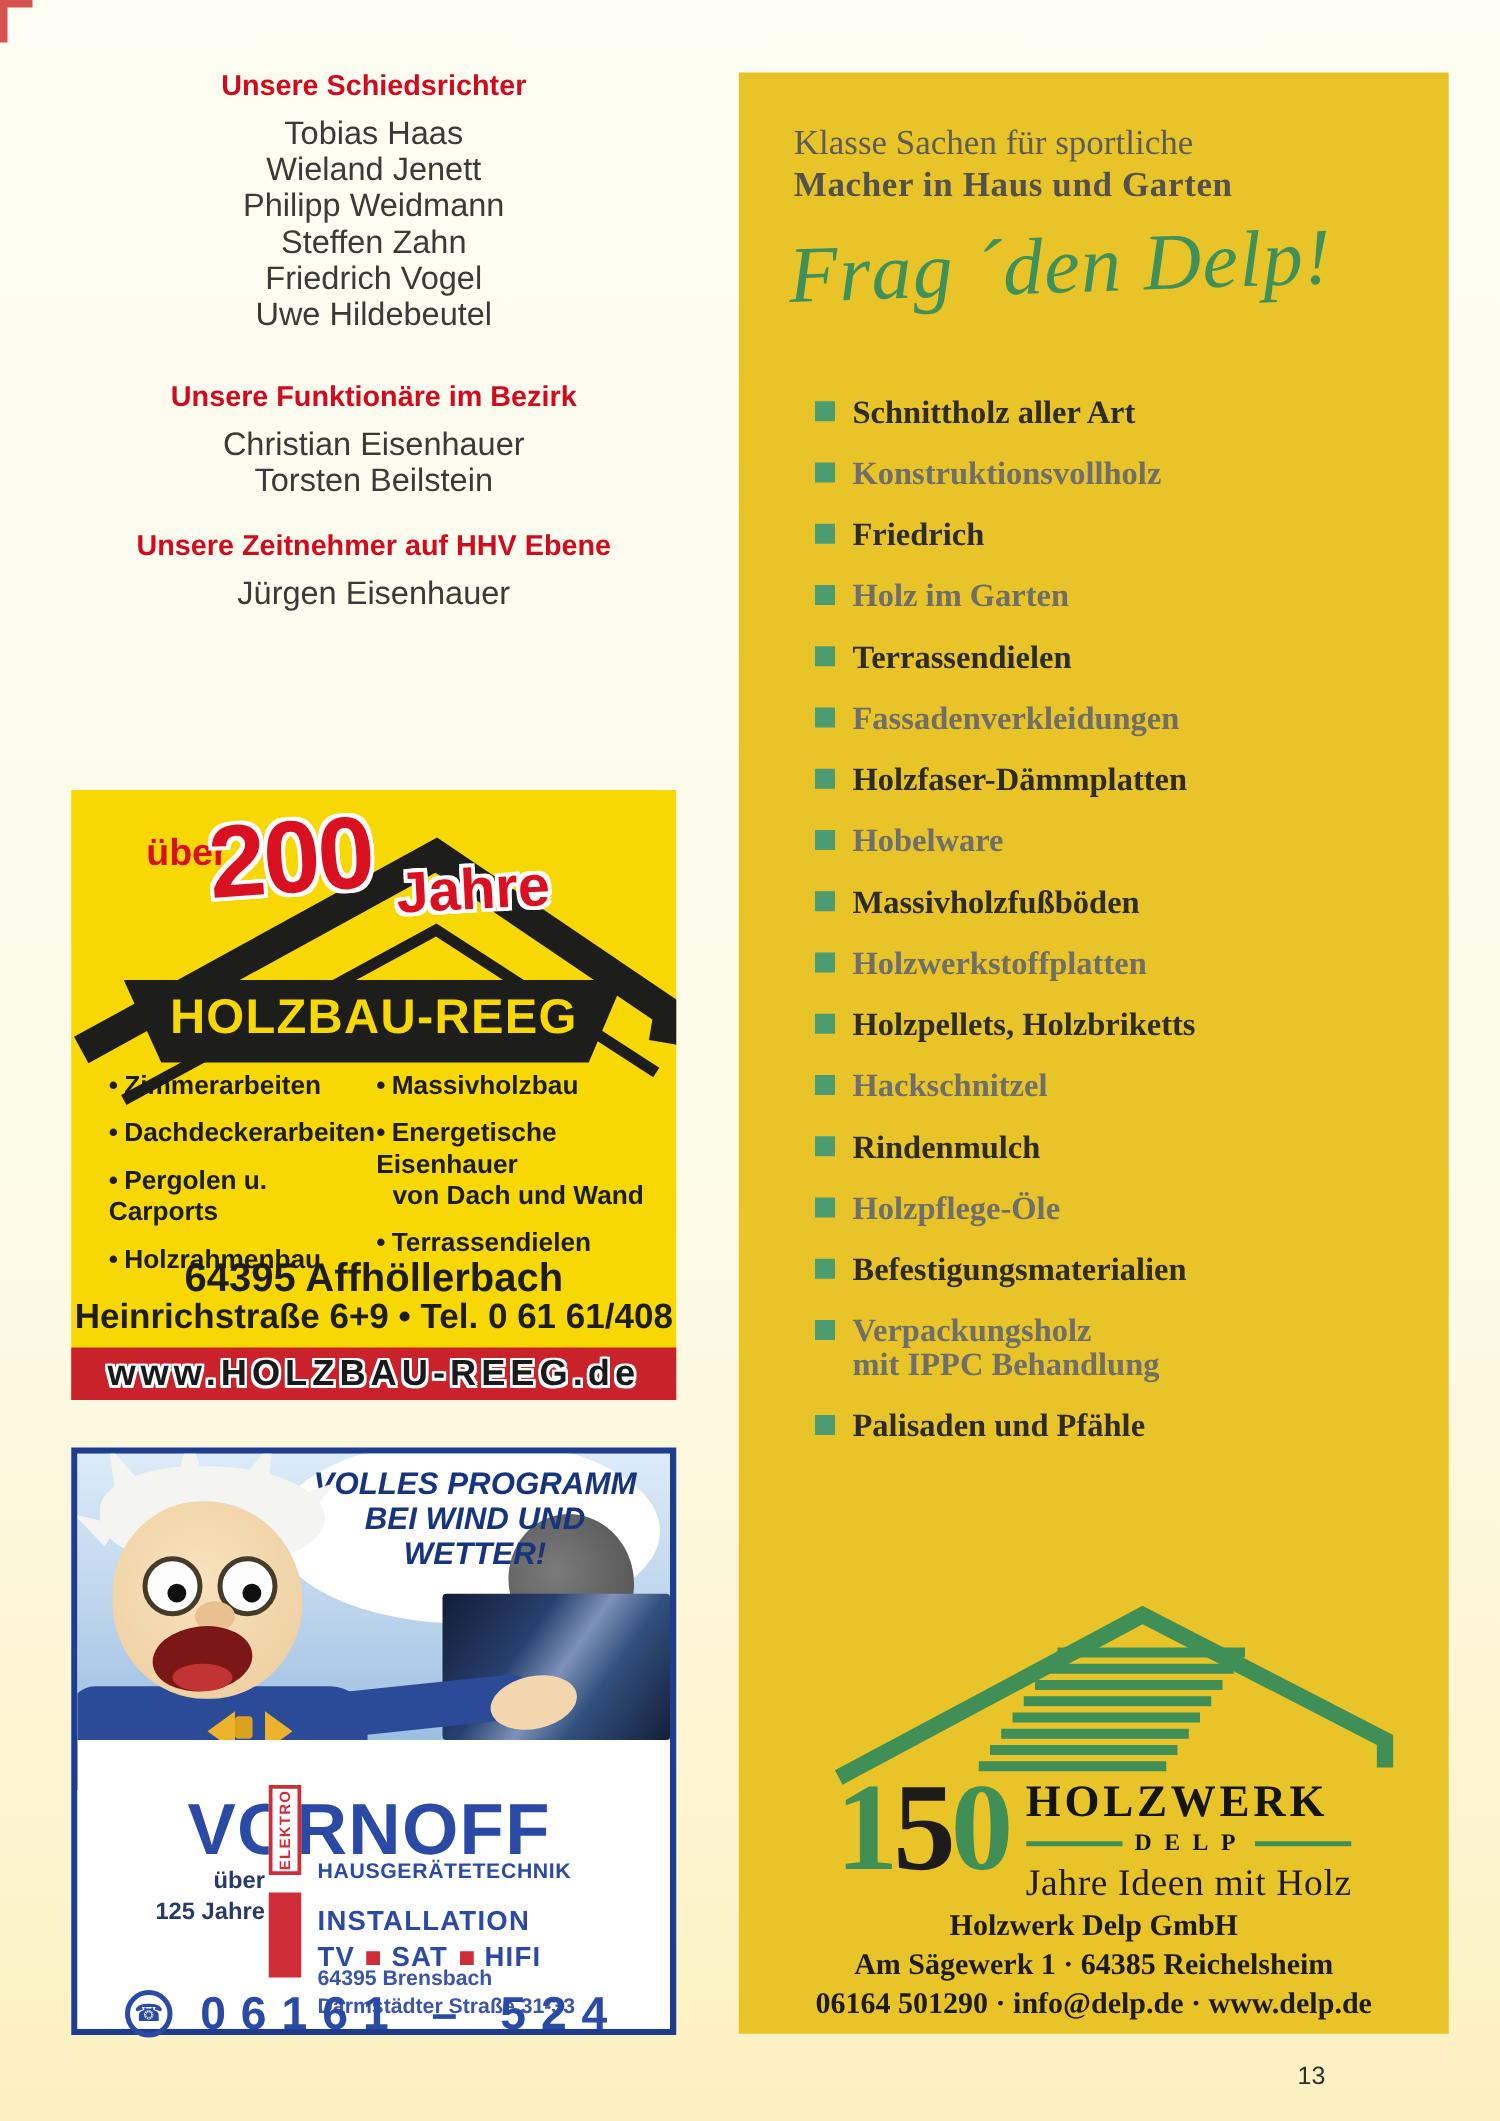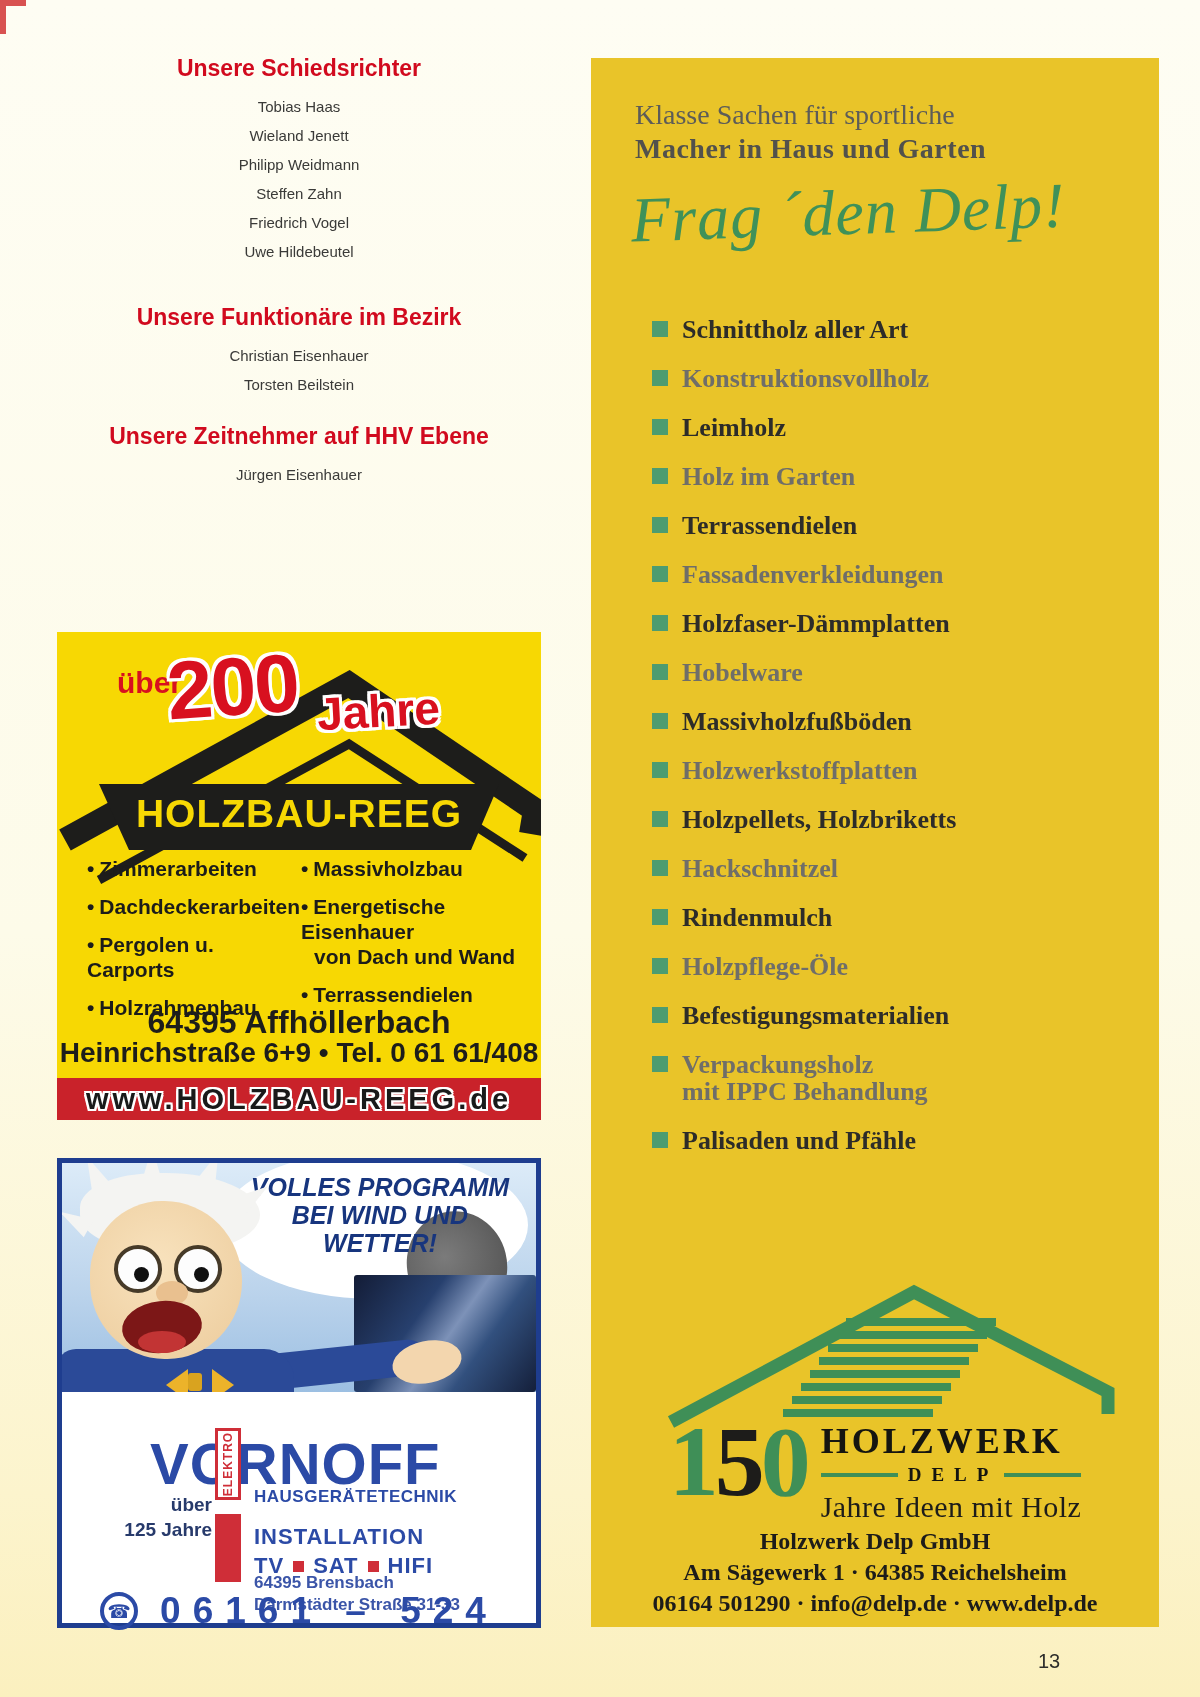--- a/index.html
+++ b/index.html
@@ -11,21 +11,21 @@
   }
   .abs{ position:absolute; }
 
   
   .crop-mark{ left:0; top:0; width:26px; height:34px;
     border-left:6px solid #d23535; border-top:6px solid #d23535; opacity:.85;}
 
   
   .roster{ left:57px; top:55px; width:484px; text-align:center; }
   .roster h2{ font-size:23px; font-weight:bold; color:#d10a1e; margin-bottom:10px; }
-  .roster .names div{ font-size:15px; line-height:29px; color:#3a3a38; }
+  .roster .names div{ font-size:26px; line-height:29px; color:#3a3a38; }
   .roster .sec2{ margin-top:38px; }
   .roster .sec3{ margin-top:24px; }
 
   
   .reeg{ left:57px; top:632px; width:484px; height:488px; background:#f7d803; }
   .reeg svg{ position:absolute; left:0; top:30px; }
   .reeg .ueber{ left:60px; top:34px; font-size:30px; font-weight:bold; color:#d8101f; }
   .reeg .big200{ left:110px; top:8px; font-size:82px; font-weight:900; color:#d8101f;
     letter-spacing:-2px; transform:rotate(-4deg);
     text-shadow:-3px -3px 0 #fff,3px -3px 0 #fff,-3px 3px 0 #fff,3px 3px 0 #fff,0 -3px 0 #fff,0 3px 0 #fff,-3px 0 0 #fff,3px 0 0 #fff; }
@@ -273,21 +273,21 @@
       <li>
           <span class="bullet"></span>
           <span>Schnittholz aller Art</span>
         </li>
       <li>
           <span class="bullet"></span>
           <span>Konstruktionsvollholz</span>
         </li>
       <li>
           <span class="bullet"></span>
-          <span>Leimholz</span>
+          <span>Friedrich</span>
         </li>
       <li>
           <span class="bullet"></span>
           <span>Holz im Garten</span>
         </li>
       <li>
           <span class="bullet"></span>
           <span>Terrassendielen</span>
         </li>
       <li>

